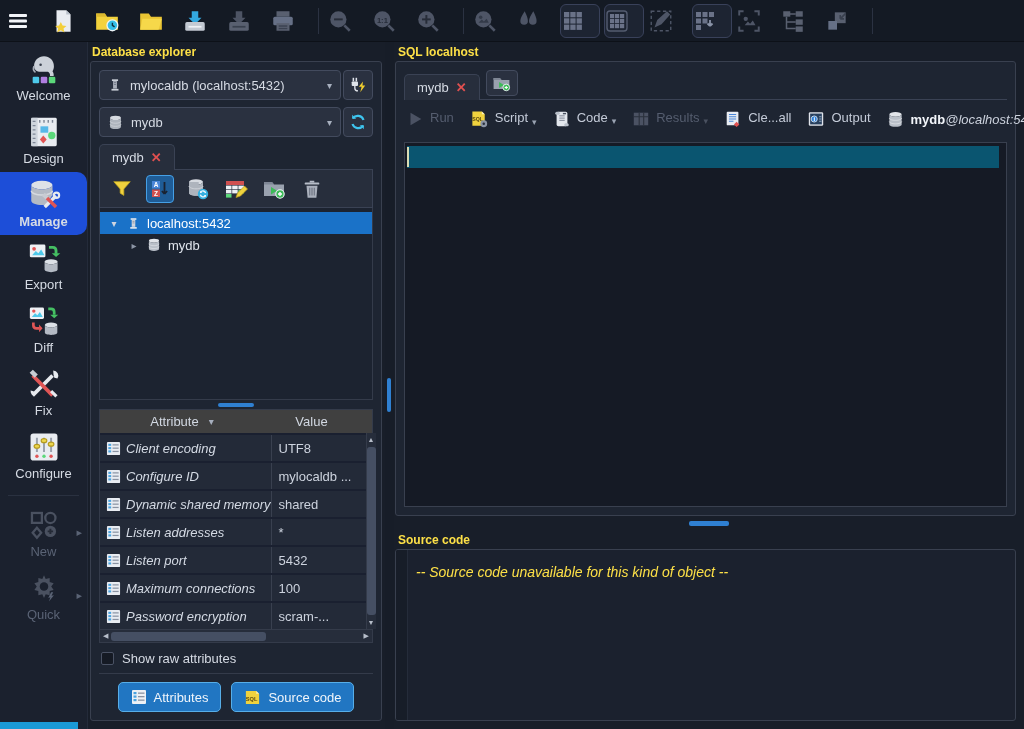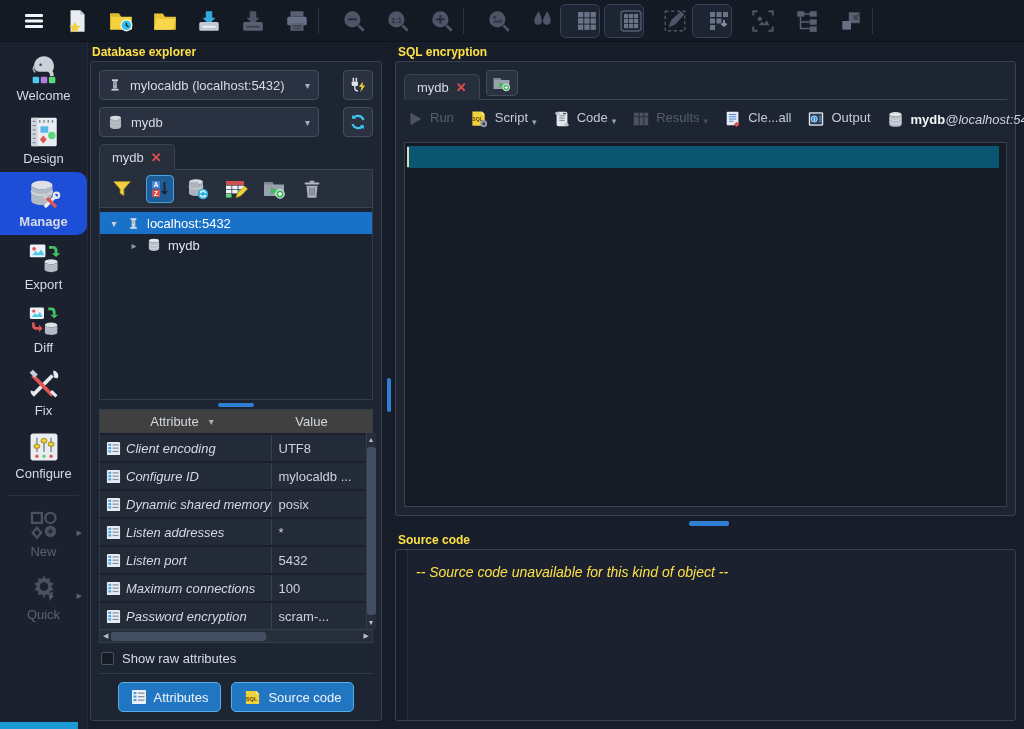--- a/index.html
+++ b/index.html
@@ -10,21 +10,21 @@
     color:#cdd3de; font-size:13px; -webkit-font-smoothing:antialiased;
   }
   svg { display:block; }
 
   
   .topbar {
     height:42px; background:#141a24; display:flex; align-items:center;
     padding:0 6px; gap:4px; border-bottom:1px solid #0d1118;
   }
   .tbtn {
-    width:40px; height:34px; display:flex; align-items:center; justify-content:flex-end;
+    width:40px; height:34px; display:flex; align-items:center; justify-content:flex-start;
     border-radius:6px; flex:0 0 auto;
   }
   .tbtn.boxed { border:1px solid #39415a; background:#1d2432; }
   .tsep { width:1px; height:26px; background:#2b3242; margin:0 4px; flex:0 0 auto; }
 
   
   .main { display:flex; height:687px; }
 
   
   .sidebar {
@@ -44,21 +44,21 @@
   .sb-accent { position:absolute; left:0; bottom:0; width:78px; height:7px; background:#1b9ad6; }
 
   
   .explorer-col { width:297px; display:flex; flex-direction:column; background:#181e29; }
   .pane-title { font-size:12px; font-weight:bold; color:#fde047; padding:3px 4px 2px 4px; flex:0 0 auto; }
   .pane-box {
     flex:1; margin:0 3px 8px 2px; background:#1e2532; border:1px solid #39404f;
     border-radius:3px; display:flex; flex-direction:column; padding:8px; min-height:0;
   }
 
-  .selrow { display:flex; gap:24px; margin-bottom:7px; flex:0 0 auto; }
+  .selrow { display:flex; gap:2px; margin-bottom:7px; flex:0 0 auto; }
   .select {
     flex:1; height:30px; background:#2a3140; border:1px solid #434b5e; border-radius:4px;
     display:flex; align-items:center; padding:0 8px; gap:8px; color:#d6dbe4;
   }
   .select .txt { flex:1; white-space:nowrap; overflow:hidden; }
   .caret { color:#a7afbe; font-size:10px; }
   .sqbtn {
     width:30px; height:30px; background:#2a3140; border:1px solid #434b5e; border-radius:4px;
     display:flex; align-items:center; justify-content:center; flex:0 0 auto;
   }
@@ -646,21 +646,21 @@
                       <rect x="1" y="1" width="14" height="14" rx="1" fill="#e8ecf2"></rect>
                       <rect x="2.5" y="3" width="3" height="2.2" fill="#4aa3e0"></rect>
                       <rect x="2.5" y="6.5" width="3" height="2.2" fill="#4aa3e0"></rect>
                       <rect x="2.5" y="10" width="3" height="2.2" fill="#4aa3e0"></rect>
                       <rect x="7" y="3.5" width="6.5" height="1.3" fill="#8a93a3"></rect>
                       <rect x="7" y="7" width="6.5" height="1.3" fill="#8a93a3"></rect>
                       <rect x="7" y="10.5" width="6.5" height="1.3" fill="#8a93a3"></rect>
                     </svg>
                   </span>
                 <span class="anm">Dynamic shared memory</span>
-                <span class="avl">posix</span>
+                <span class="avl">shared</span>
               </div>
               <div class="arow">
                 <span class="ric">
                     <svg width="15" height="15" viewBox="0 0 16 16">
                       <rect x="1" y="1" width="14" height="14" rx="1" fill="#e8ecf2"></rect>
                       <rect x="2.5" y="3" width="3" height="2.2" fill="#4aa3e0"></rect>
                       <rect x="2.5" y="6.5" width="3" height="2.2" fill="#4aa3e0"></rect>
                       <rect x="2.5" y="10" width="3" height="2.2" fill="#4aa3e0"></rect>
                       <rect x="7" y="3.5" width="6.5" height="1.3" fill="#8a93a3"></rect>
                       <rect x="7" y="7" width="6.5" height="1.3" fill="#8a93a3"></rect>
@@ -762,21 +762,21 @@
       </div>
     </div>
 
     <div class="vsplit">
         <div class="handle"></div>
       </div>
 
     <div class="right-col">
 
       <div class="sql-pane">
-        <div class="pane-title">SQL encryption</div>
+        <div class="pane-title">SQL localhost</div>
         <div class="sql-box">
 
           <div class="tabbar">
             <div class="tab">
               <span>mydb</span>
               <span class="x">✕</span>
             </div>
             <div class="sqbtn" style="width:32px;height:26px;margin-bottom:3px;">
               <svg width="19" height="19" viewBox="0 0 24 24">
                   <path d="M2 5h8l2 2.5h10V19H2z" fill="#99a1ae"></path>

